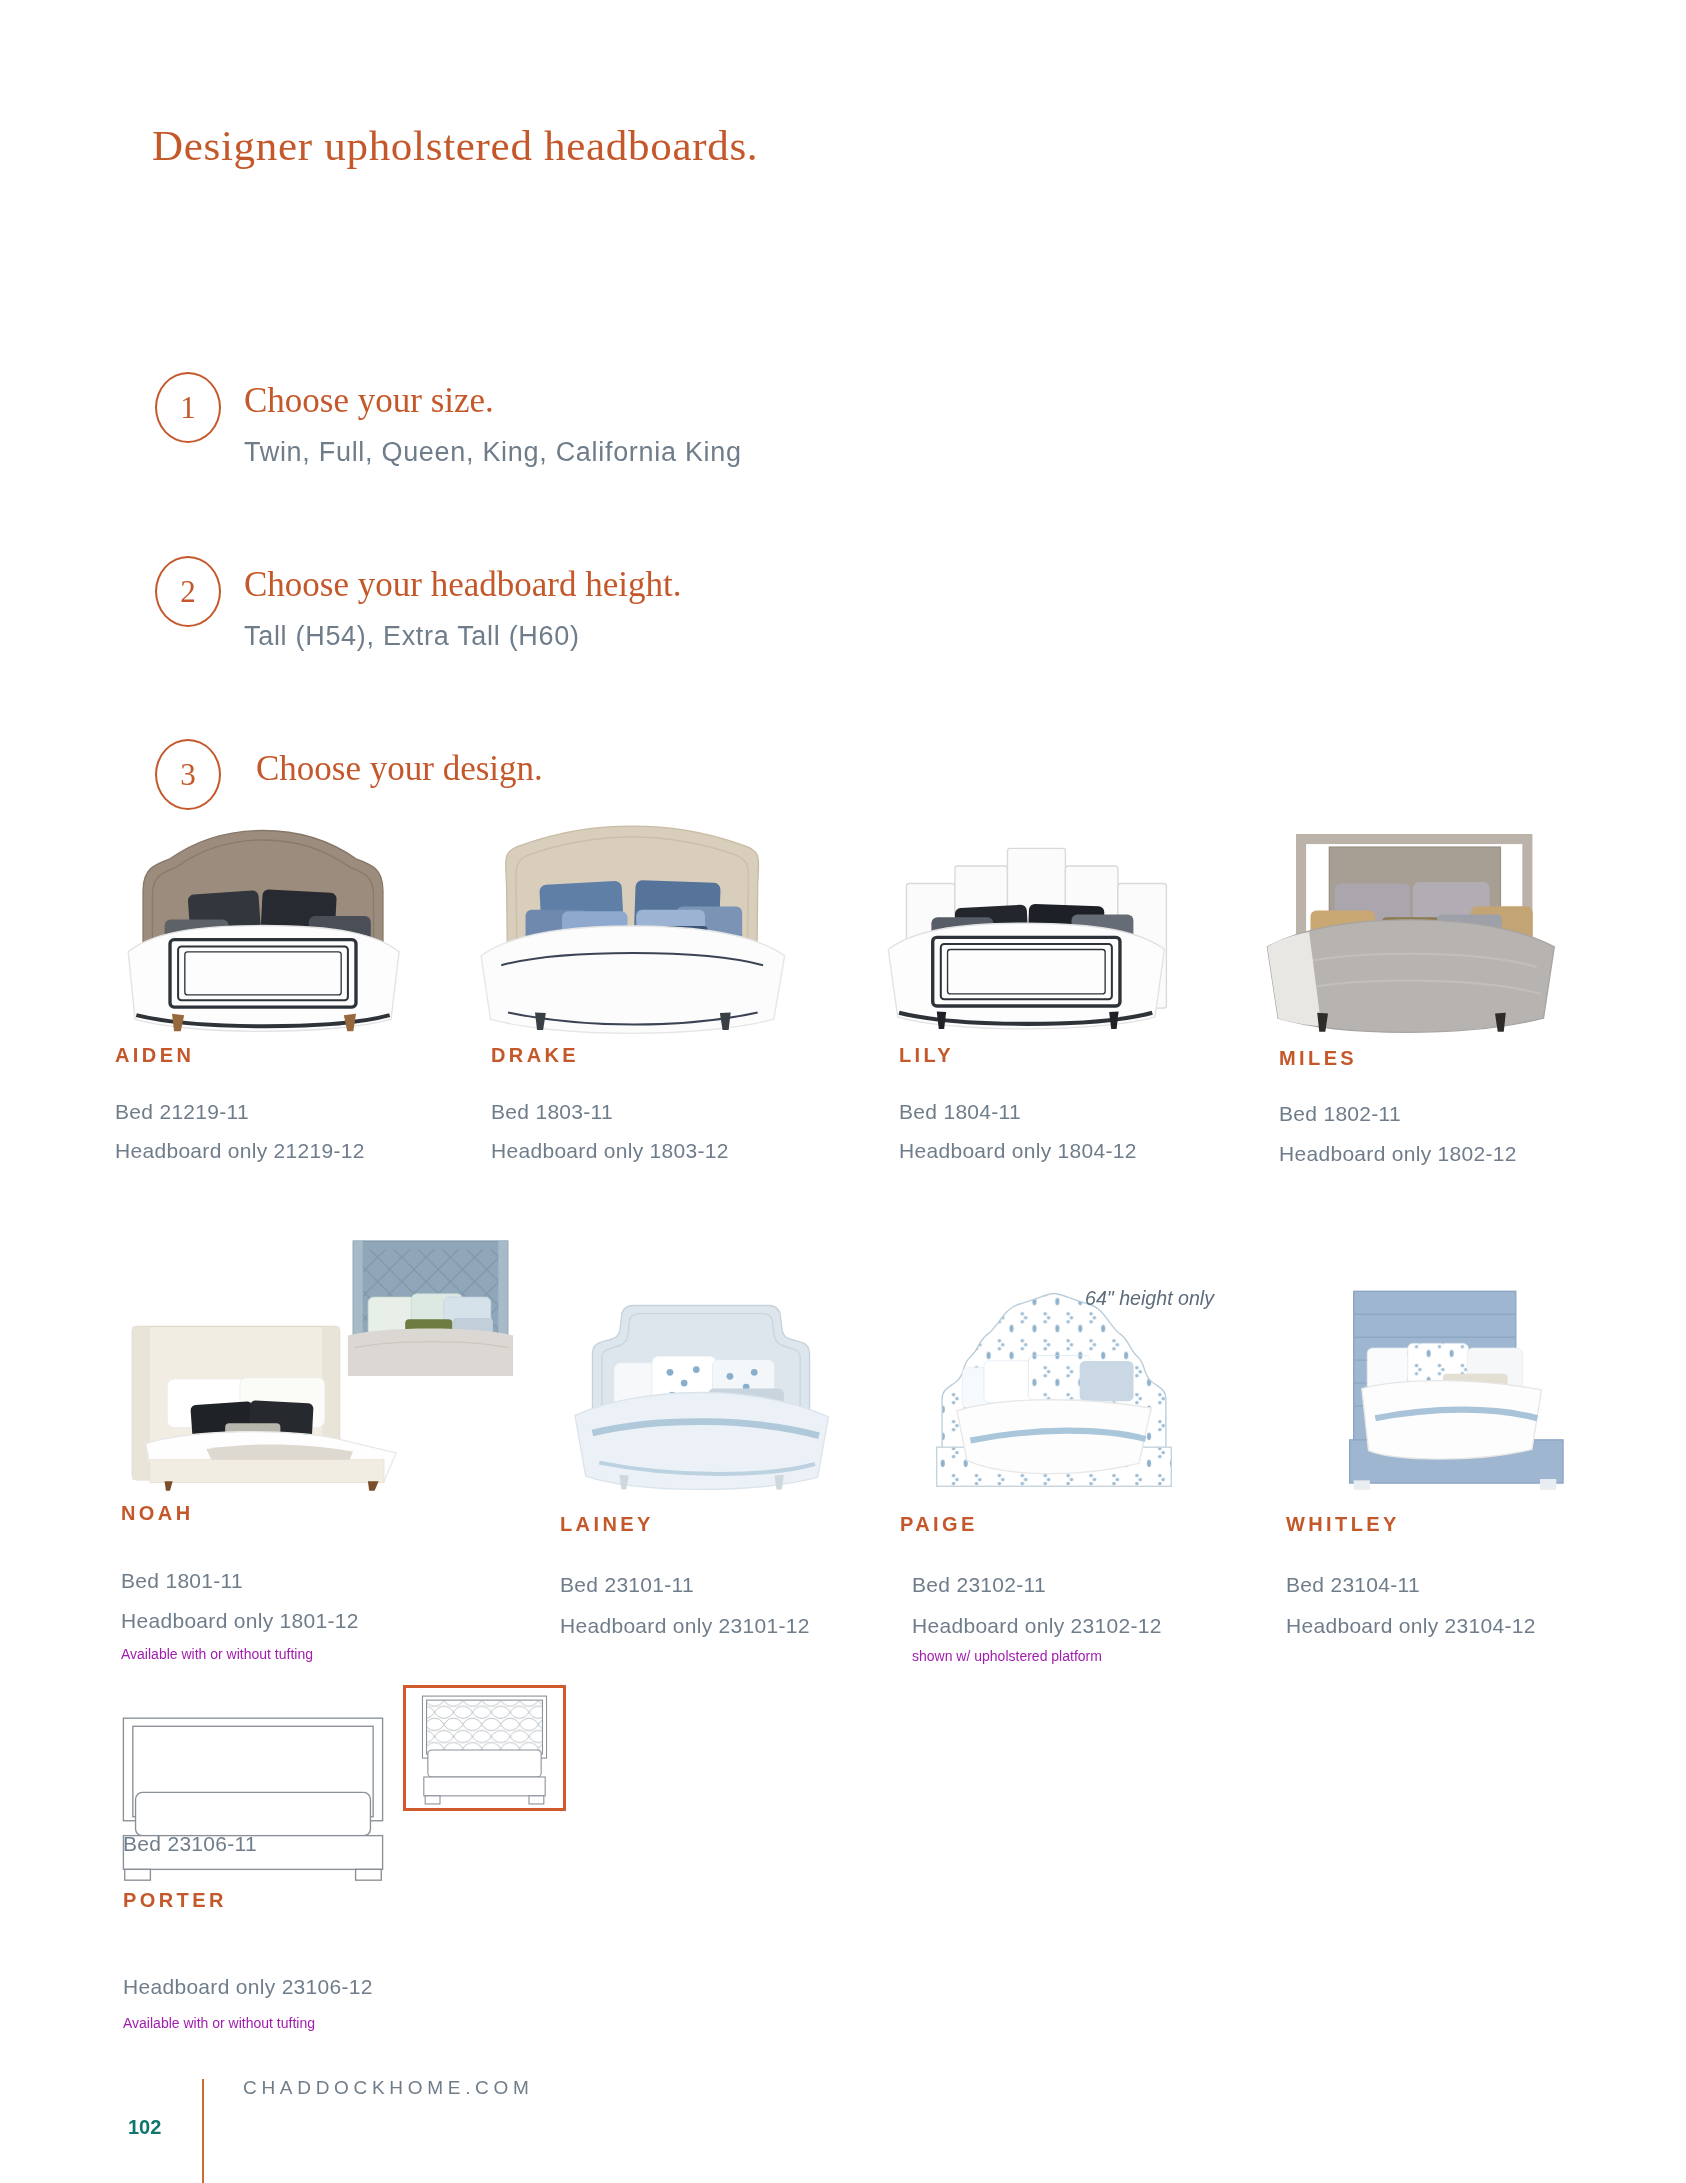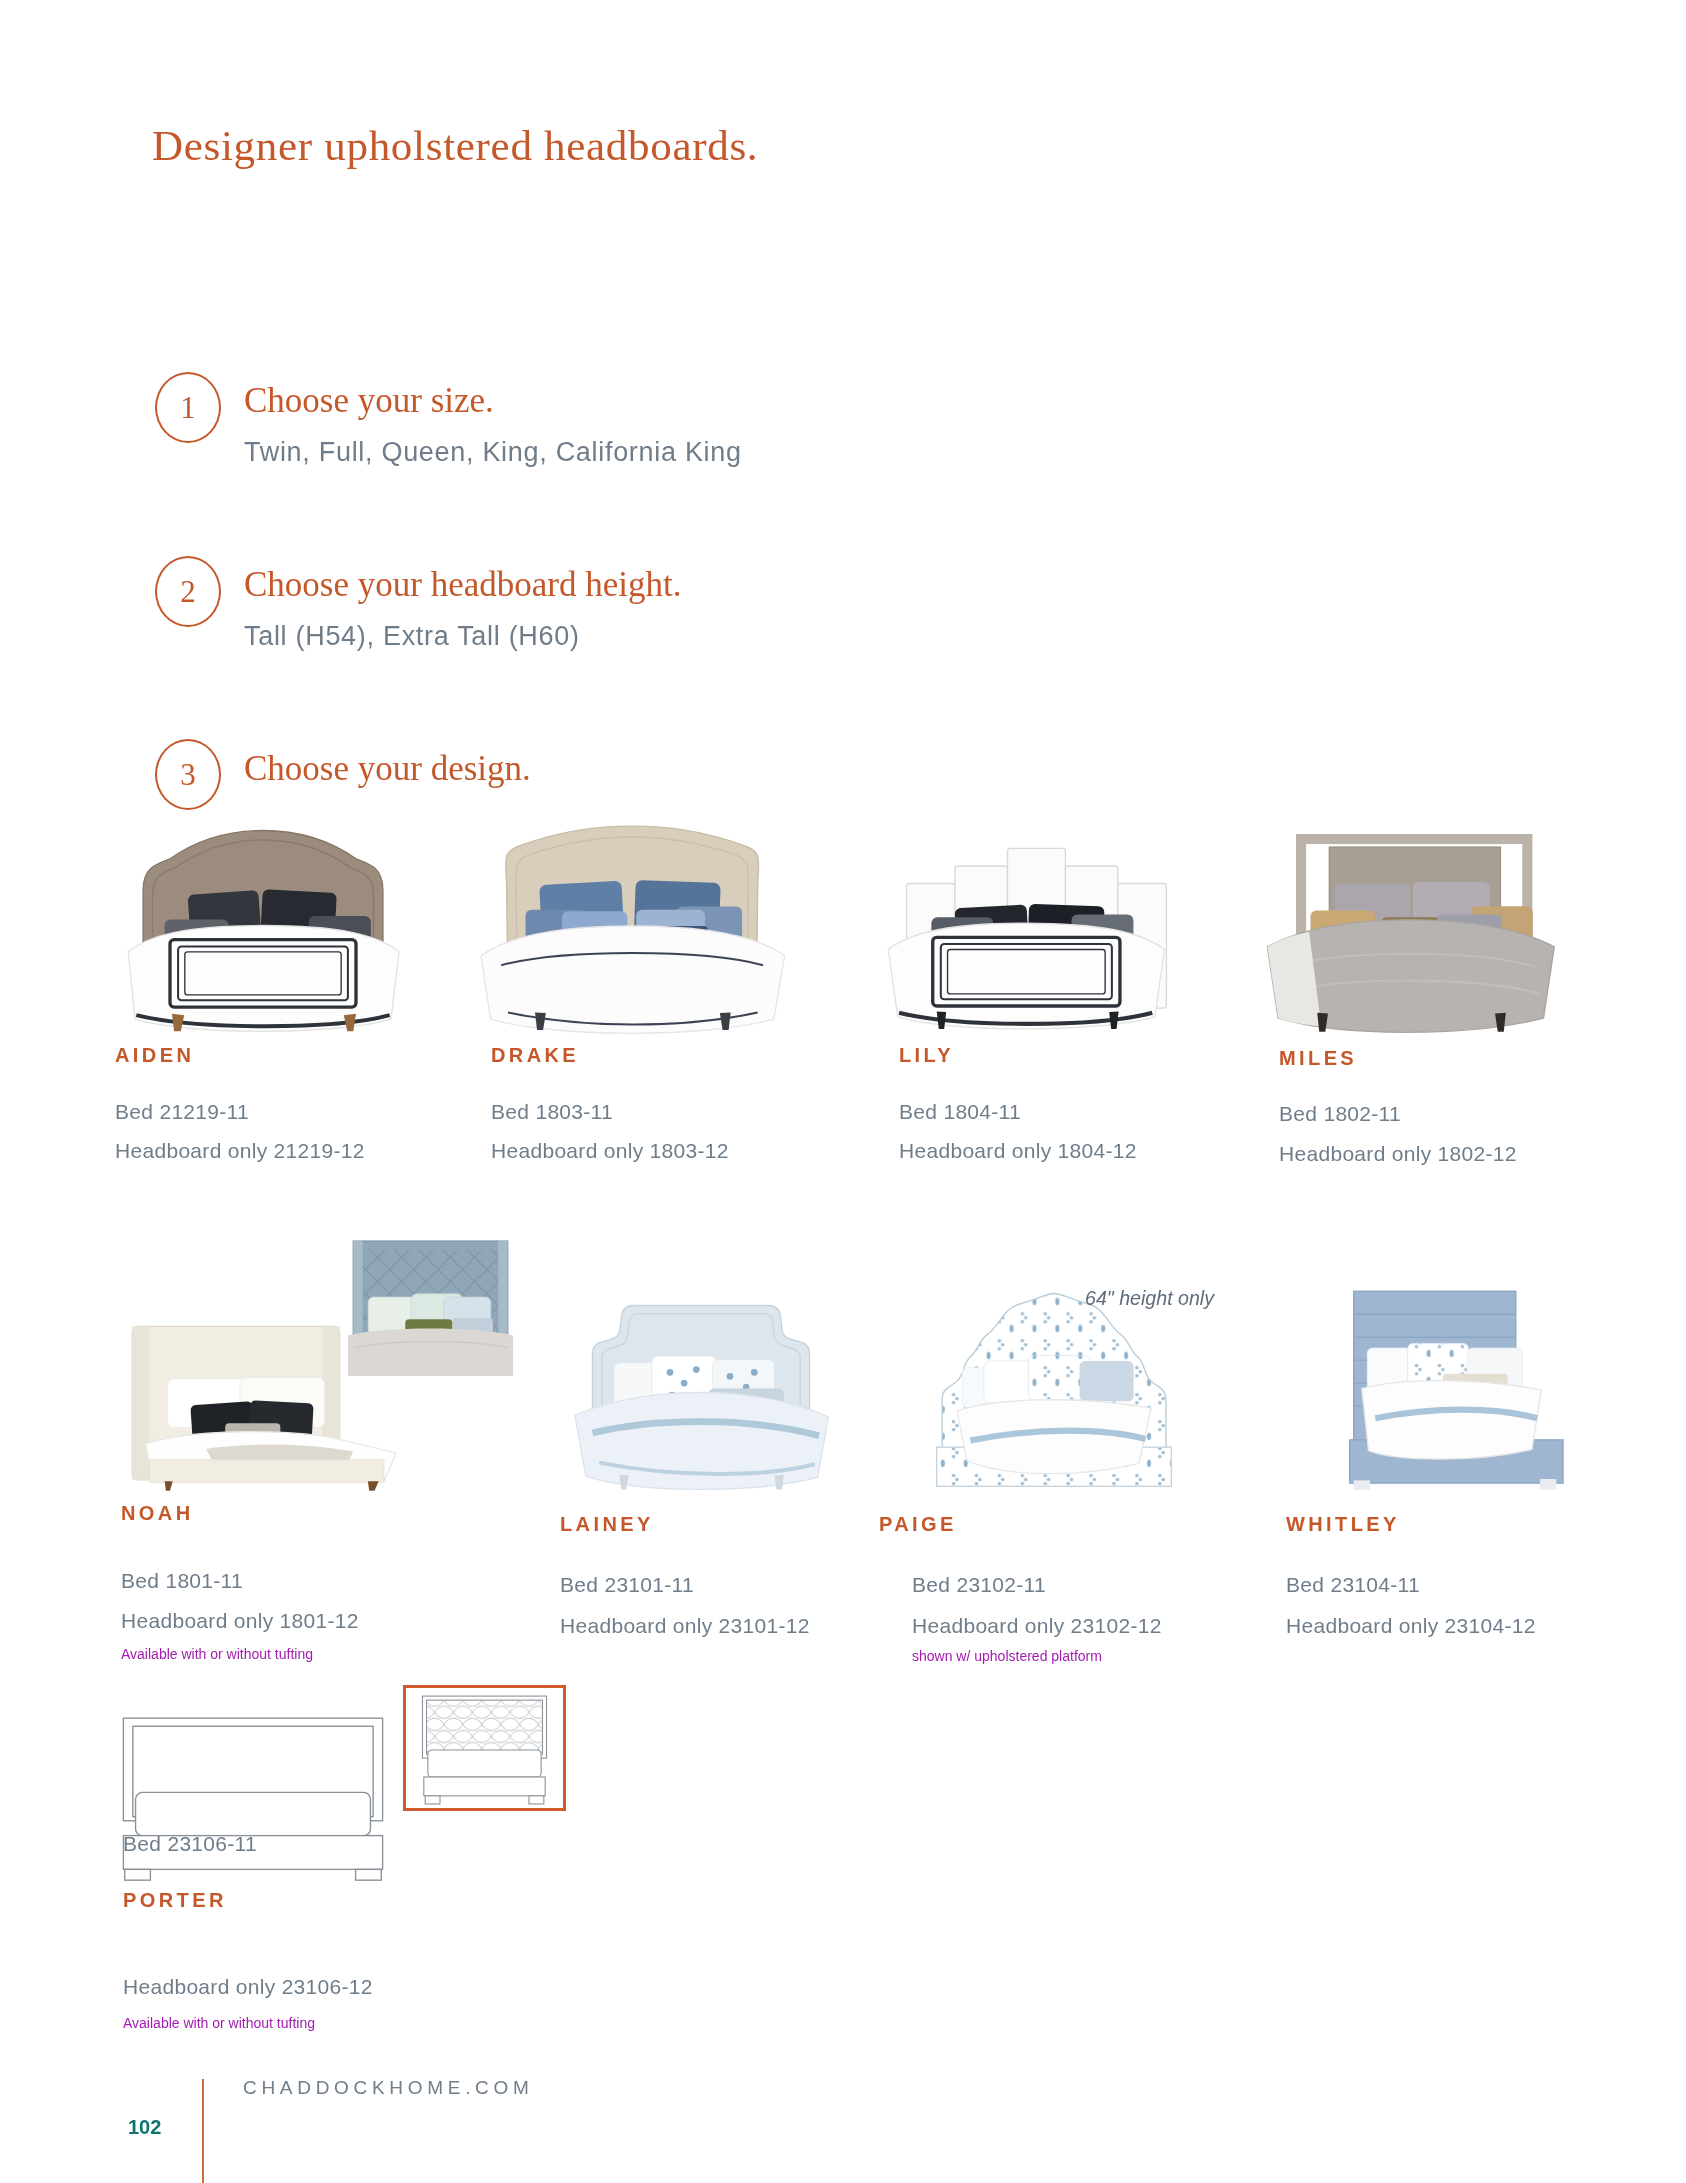--- a/index.html
+++ b/index.html
@@ -47,21 +47,21 @@
 
   <div class="abs step-circle" style="left:155px;top:556px;">
     <span>2</span>
   </div>
   <div class="abs step-title" style="left:244px;top:565px;">Choose your headboard height.</div>
   <div class="abs step-detail" style="left:244px;top:621px;text-align:right;">Tall (H54), Extra Tall (H60)</div>
 
   <div class="abs step-circle" style="left:155px;top:739px;">
     <span>3</span>
   </div>
-  <div class="abs step-title" style="left:244px;top:749px;">Choose your design.</div>
+  <div class="abs step-title" style="left:256px;top:749px;">Choose your design.</div>
 
   <figure class="abs" style="left:108px;top:813px;width:310px;height:219px;">
     <svg width="310" height="219" viewBox="0 0 460 325">
       <path d="M52,300 L52,115 C52,82 70,76 92,68 C140,34 190,26 230,26 C270,26 320,34 368,68 C390,76 408,82 408,115 L408,300 Z" fill="#9C8C7E" stroke="#877767" stroke-width="2"></path>
       <path d="M66,300 L66,122 C66,94 80,89 100,81 C146,48 192,40 230,40 C268,40 314,48 360,81 C380,89 394,94 394,122 L394,300" fill="none" stroke="#8A7A6B" stroke-width="2"></path>
       <rect x="120" y="118" width="105" height="60" rx="9" fill="#32363D" transform="rotate(-4 172 148)"></rect>
       <rect x="228" y="116" width="110" height="62" rx="9" fill="#272B31" transform="rotate(3 283 147)"></rect>
       <rect x="84" y="158" width="95" height="64" rx="9" fill="#5D6269"></rect>
       <rect x="298" y="153" width="92" height="62" rx="9" fill="#4A4F57"></rect>
       <rect x="168" y="172" width="66" height="46" rx="6" fill="#FFFFFF" stroke="#CFCFCF"></rect>
@@ -270,21 +270,21 @@
 
   <div class="abs prod-name" style="left:121px;top:1502px;">NOAH</div>
   <div class="abs prod-line" style="left:121px;top:1569px;">Bed 1801-11</div>
   <div class="abs prod-line" style="left:121px;top:1609px;">Headboard only 1801-12</div>
   <div class="abs prod-note" style="left:121px;top:1646px;">Available with or without tufting</div>
 
   <div class="abs prod-name" style="left:560px;top:1513px;">LAINEY</div>
   <div class="abs prod-line" style="left:560px;top:1573px;">Bed 23101-11</div>
   <div class="abs prod-line" style="left:560px;top:1614px;">Headboard only 23101-12</div>
 
-  <div class="abs prod-name" style="left:879px;top:1513px;">PAIGE</div>
+  <div class="abs prod-name" style="left:900px;top:1513px;">PAIGE</div>
   <div class="abs prod-line" style="left:912px;top:1573px;">Bed 23102-11</div>
   <div class="abs prod-line" style="left:912px;top:1614px;">Headboard only 23102-12</div>
   <div class="abs prod-note italic" style="left:912px;top:1648px;">shown w/ upholstered platform</div>
 
   <div class="abs prod-name" style="left:1286px;top:1513px;">WHITLEY</div>
   <div class="abs prod-line" style="left:1286px;top:1573px;">Bed 23104-11</div>
   <div class="abs prod-line" style="left:1286px;top:1614px;">Headboard only 23104-12</div>
 
   <figure class="abs" style="left:118px;top:1714px;width:270px;height:169px;">
     <svg width="270" height="169" viewBox="0 0 400 250">

